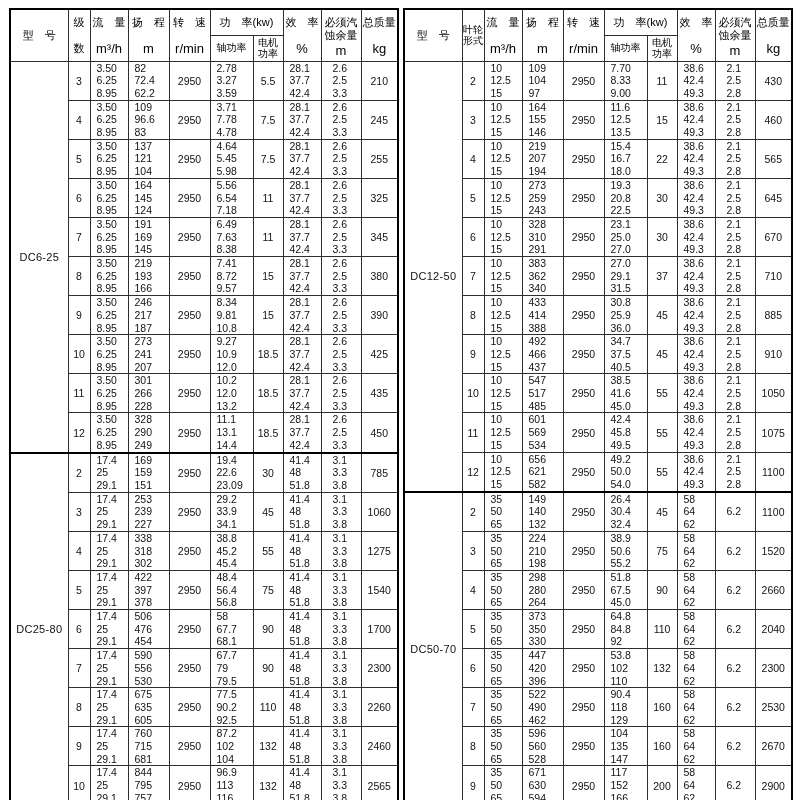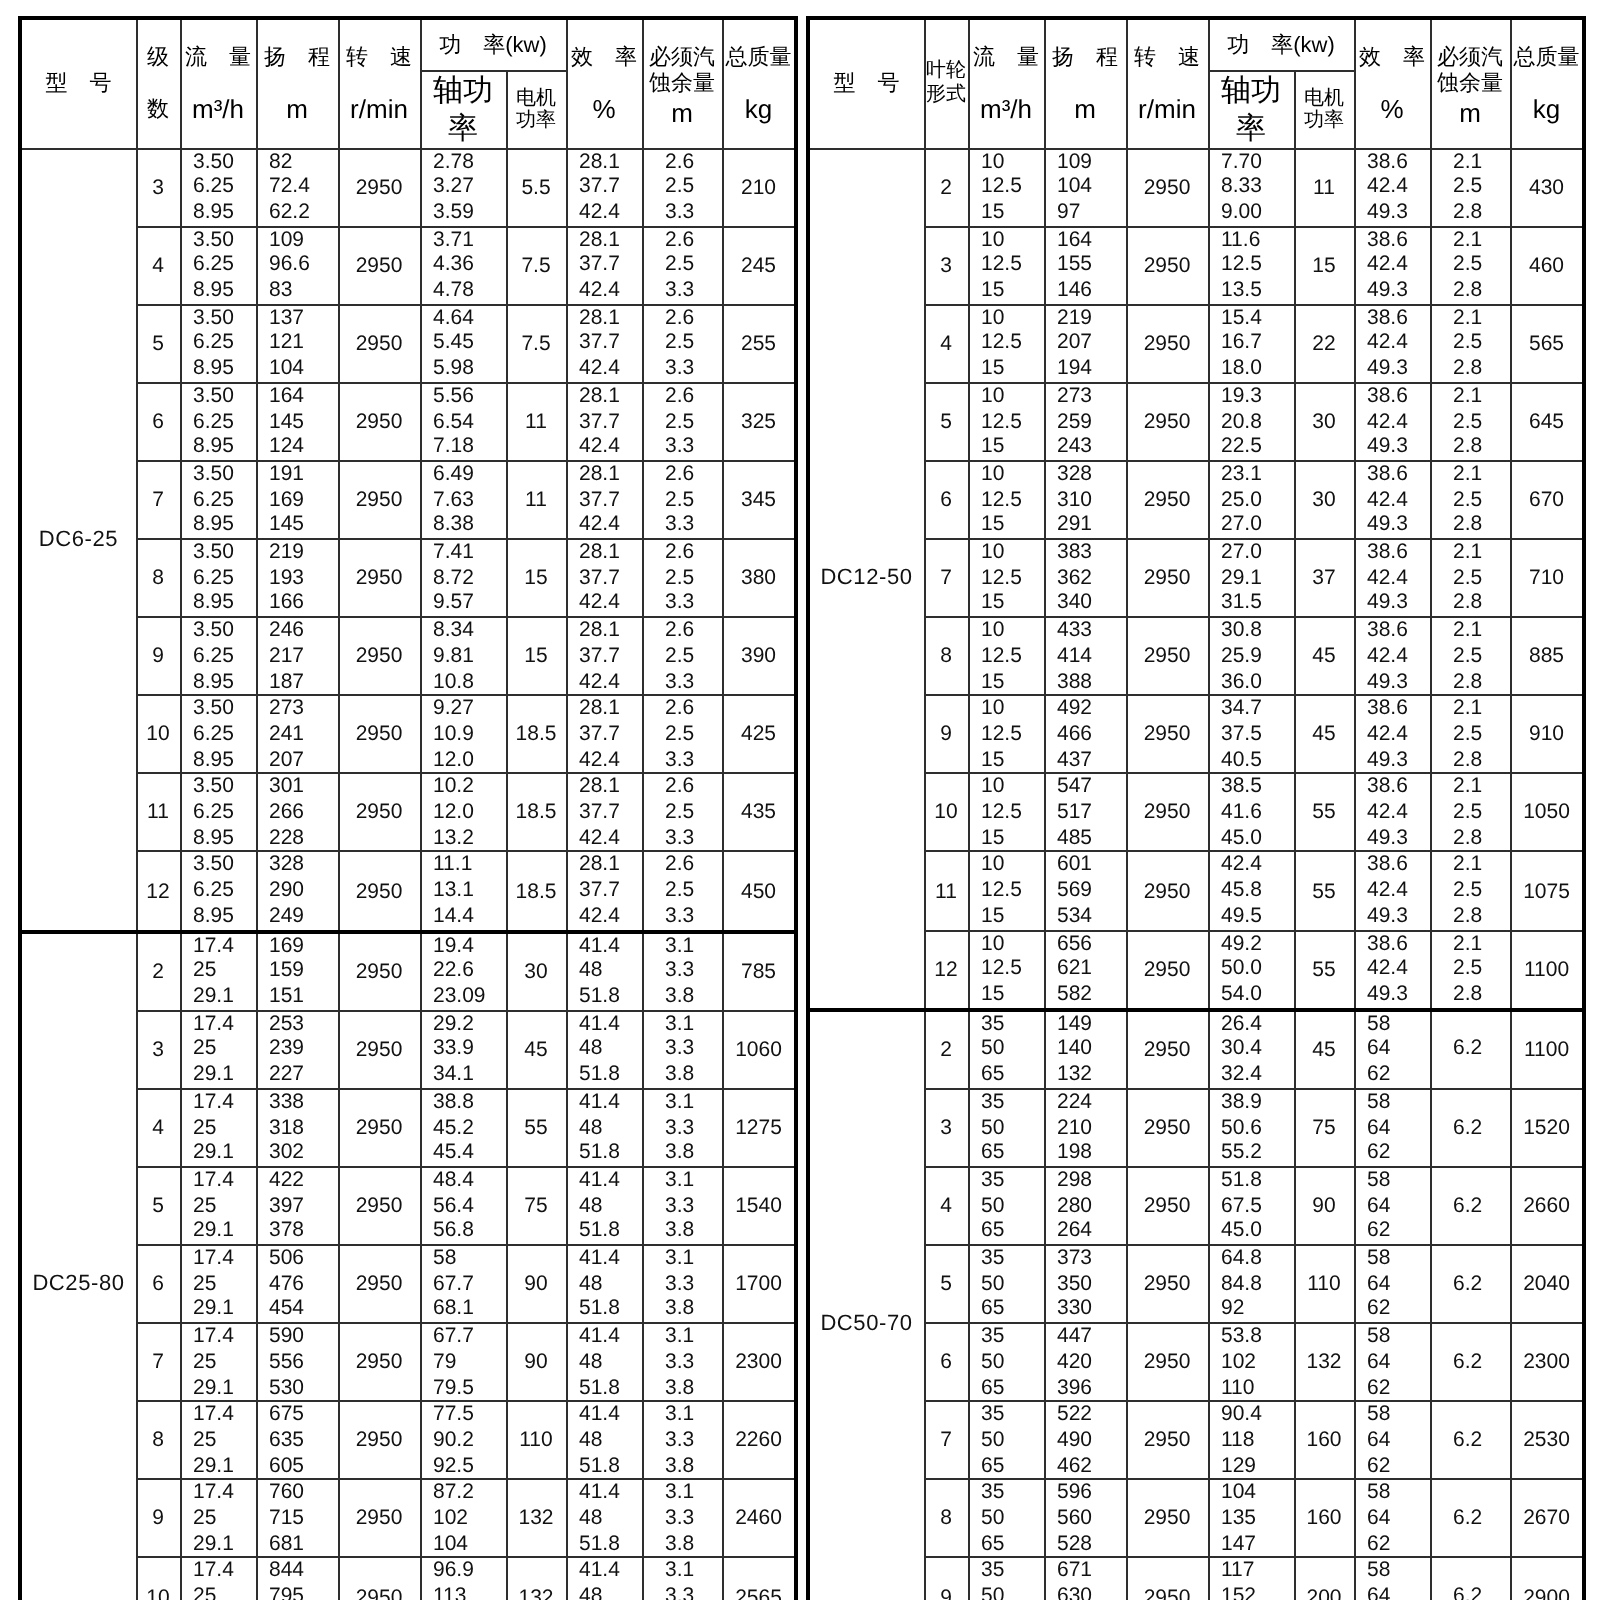--- a/index.html
+++ b/index.html
@@ -33,21 +33,21 @@
     padding: 3px 0;
   }
   .vstack .unit { font-size: 13px; }
   .vstack .lbl2 { margin-top: -2px; }
   .vert {
     height: 47px; display: flex; flex-direction: column;
     justify-content: center; align-items: center;
     font-size: 10px; line-height: 11.5px;
   }
   .motor-h { font-size: 10px; line-height: 11px; }
-  .shaft-h { font-size: 15px; }
+  .shaft-h { font-size: 10px; }
 
   tbody tr { height: 38.7px; }
   tbody td { font-size: 10.5px; vertical-align: middle; color: #111; }
   td.multi div { line-height: 12.7px; padding-left: 6px; text-align: left; }
   td.multi.npsh div { padding-left: 11px; }
   td.ctr { text-align: center; }
   td.model { text-align: center; font-size: 11px; letter-spacing: 0.3px; margin-top: 32px; }
   .sec-start { border-top: 2px solid #000; }
 </style>
 </head>
@@ -164,21 +164,21 @@
             <div>8.95</div>
           </td>
           <td class="multi">
             <div>109</div>
             <div>96.6</div>
             <div>83</div>
           </td>
           <td class="ctr">2950</td>
           <td class="multi">
             <div>3.71</div>
-            <div>4.36</div>
+            <div>7.78</div>
             <div>4.78</div>
           </td>
           <td class="ctr">7.5</td>
           <td class="multi">
             <div>28.1</div>
             <div>37.7</div>
             <div>42.4</div>
           </td>
           <td class="multi npsh">
             <div>2.6</div>

